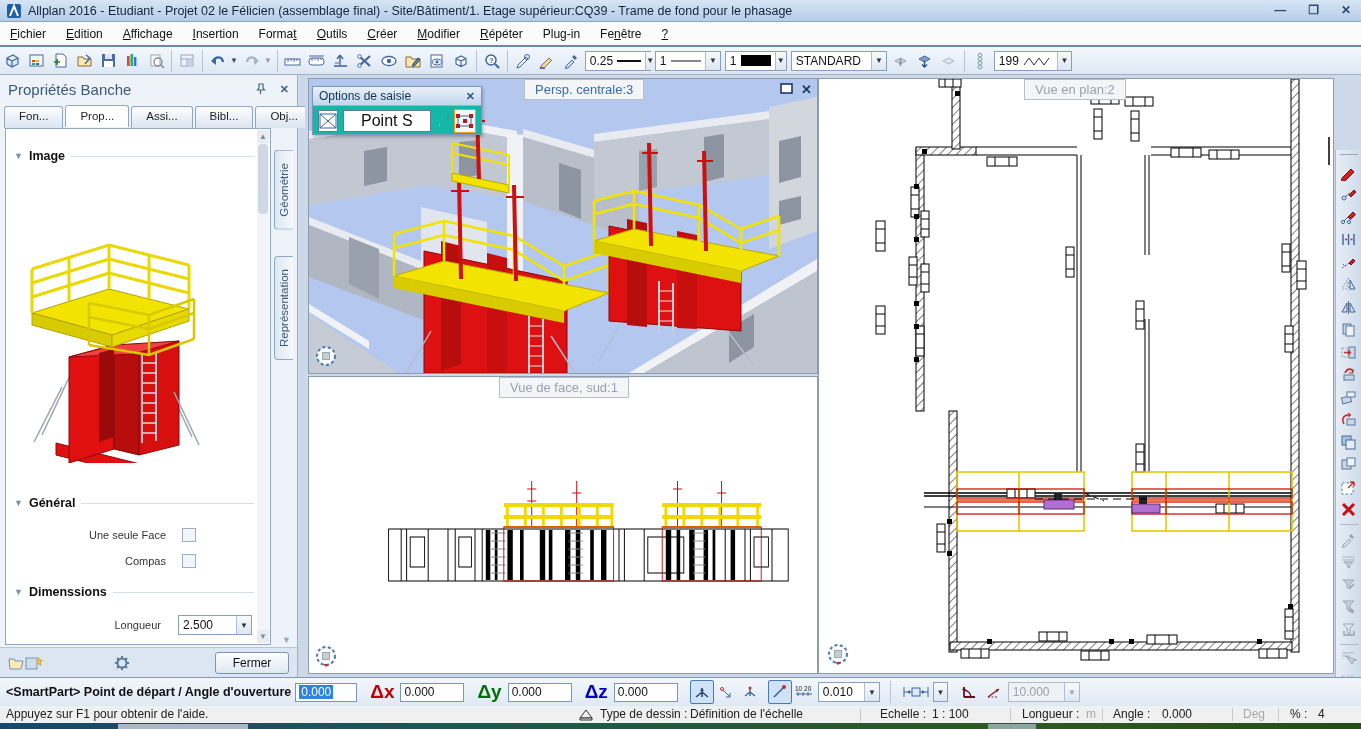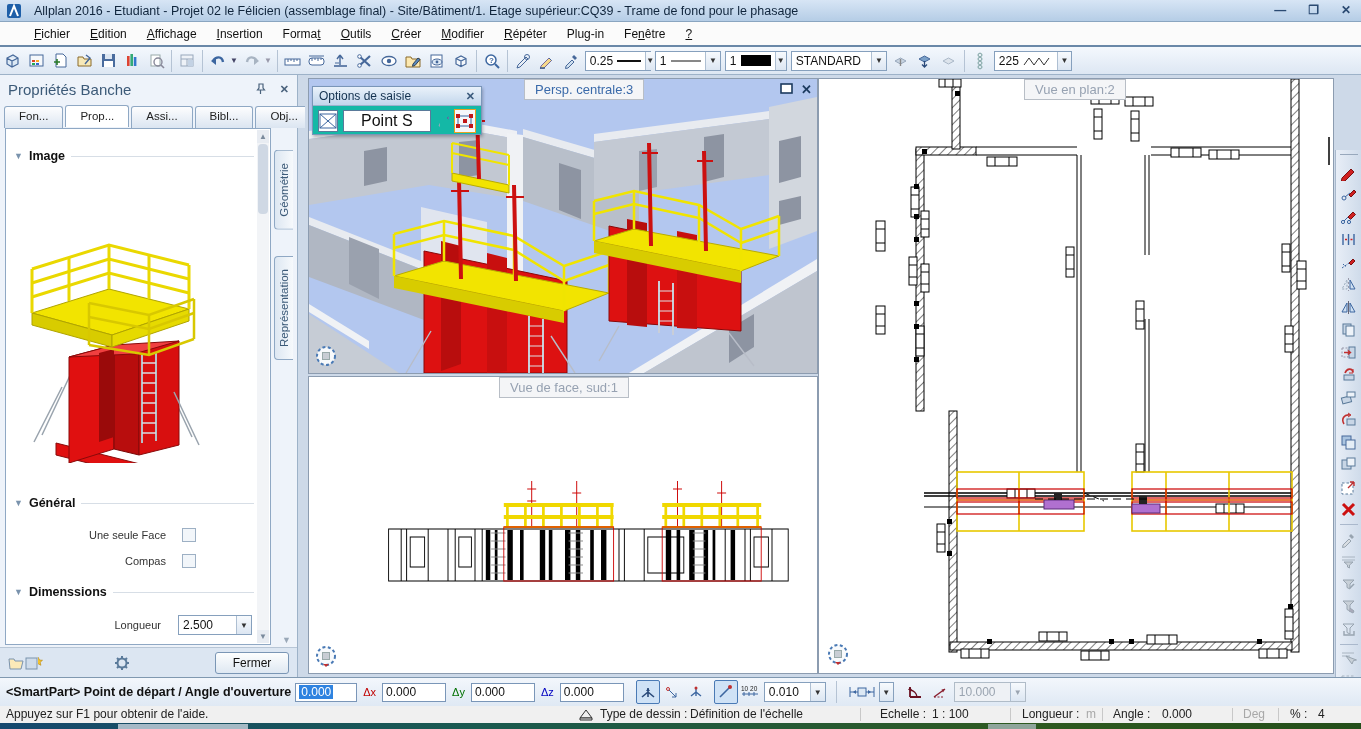--- a/index.html
+++ b/index.html
@@ -1,22 +1,22 @@
 <!DOCTYPE html>
 <html><head>
 <meta charset="utf-8">
 <style>
 *{margin:0;padding:0;box-sizing:border-box}
 html,body{width:1361px;height:729px;overflow:hidden}
 body{font-family:"Liberation Sans",sans-serif;font-size:12px;background:#fff;position:relative;color:#111}
 .abs{position:absolute}
-#titlebar{left:0;top:0;width:1361px;height:22px;background:linear-gradient(#d7e5f5,#b5cde6);border-bottom:1px solid #8aa5c0;display:flex;align-items:center;padding:0 6px;gap:12px;position:absolute}
+#titlebar{left:0;top:0;width:1361px;height:22px;background:linear-gradient(#d7e5f5,#b5cde6);border-bottom:1px solid #8aa5c0;display:flex;align-items:center;padding:0 6px;gap:6px;position:absolute}
 #titlebar .ttl{font-size:12.5px;color:#10253c;white-space:nowrap}
 #winbtns{position:absolute;right:10px;top:3px;display:flex;gap:22px;color:#2a4a72;font-weight:bold;font-size:12px}
-#menubar{left:0;top:22px;width:1361px;height:25px;background:#fbfbfb;border-bottom:2px solid #6a88a8;display:flex;align-items:center;padding-left:24px}
+#menubar{left:0;top:22px;width:1361px;height:25px;background:#fbfbfb;border-bottom:2px solid #6a88a8;display:flex;align-items:center;padding-left:0}
 #menubar .mi{padding:3px 10px;color:#111;font-size:12px}
 #toolbar{left:0;top:47px;width:1361px;height:28px;background:linear-gradient(#f4f8fd,#dde7f3);border-bottom:1px solid #9db2c8;display:flex;align-items:center}
 .tsep{width:1px;height:22px;background:#b5c3d4;margin:0 3px}
 .tbtn{width:24px;height:24px;display:flex;align-items:center;justify-content:center;border-radius:2px}
 .tbtn svg{display:block}
 .tdd{height:20px;background:#fff;border:1px solid #86a0bd;display:flex;align-items:center;font-size:12px;margin:0 2px;position:relative}
 .tdd .val{padding:0 4px;white-space:nowrap;display:flex;align-items:center;gap:4px}
 .ddbtn{width:15px;height:18px;border-left:1px solid #aebfd2;background:linear-gradient(#f7fafd,#dce6f2);display:flex;align-items:center;justify-content:center;color:#333;font-size:8px}
 #work{left:0;top:75px;width:1361px;height:602px;background:#cdd9e8}
 #palette{left:0;top:0;width:298px;height:602px;background:#eef3fa;border-right:1px solid #9db2c8}
@@ -37,21 +37,21 @@
 .scrollbar .thumb{position:absolute;left:1px;top:14px;width:10px;height:70px;background:#cfd8e4;border-radius:4px}
 #side-tabs{position:absolute;left:274px;top:75px;width:23px}
 .vtab{border:1px solid #8fa8c4;border-left:none;border-radius:0 4px 4px 0;background:linear-gradient(90deg,#f6f9fc,#dde7f2);color:#3c5a78;font-size:11.5px;padding:12px 3px;writing-mode:vertical-rl;transform:rotate(180deg);margin-bottom:26px;white-space:nowrap}
 #pal-bottom{position:absolute;left:0;top:572px;width:297px;height:30px;background:#dce6f2;border-top:1px solid #b8c6d6;display:flex;align-items:center;padding:5px 8px;}
 #fermer{margin-left:auto;width:74px;height:22px;border:1px solid #7a96b5;border-radius:3px;background:linear-gradient(#fdfefe,#dfe8f2);font-size:12px;display:flex;align-items:center;justify-content:center}
 .vplabel{position:absolute;border:1px solid #b8bec6;background:#f4f5f7;color:#97a2b2;font-size:13px;padding:2px 10px;white-space:nowrap}
 .vplabel.active{color:#3a6aaa}
 #inputbar{left:0;top:677px;width:1361px;height:29px;background:linear-gradient(#f3f7fc,#dfe9f4);border-top:1px solid #8098b0;display:flex;align-items:center;padding-left:6px}
 #inputbar .prompt{font-weight:bold;font-size:12.5px;white-space:nowrap}
 .ibox{height:19px;border:1px solid #7a96b8;background:#fff;font-size:12px;display:flex;align-items:center;padding:0 3px}
-.dlab{font-weight:normal;font-size:11px;margin:0 6px 0 6px}
+.dlab{font-weight:bold;font-size:19px;margin:0 6px 0 13px}
 #statusbar{left:0;top:706px;width:1361px;height:17px;background:#f0f0f0;font-size:12px;color:#222}
 #statusbar .abs{top:1px}
 .ssep{position:absolute;width:1px;height:13px;background:#c8c8c8;top:2px}
 .gray{color:#a8a8a8}
 #taskstrip{left:0;top:723px;width:1361px;height:6px;background:linear-gradient(90deg,#15486e,#1a5a50 35%,#2e5a20 75%,#234e1a)}
 #rtb{left:1335px;top:75px;width:26px;height:602px;background:linear-gradient(90deg,#e8eef7,#cfdbea);border-left:1px solid #a8b8cc;display:flex;flex-direction:column;align-items:center}
 #rtb .tbtn{width:22px;height:22.5px}
 #optbox{left:312px;top:11px;width:170px;height:49px;border:1px solid #7a96b8;background:#14b8a6;box-shadow:1px 2px 3px rgba(0,0,0,.25)}
 </style>
 </head>
@@ -284,21 +284,21 @@
     </span>
   <span class="tsep"></span>
   <span class="tbtn">
       <svg width="14" height="18">
         <path d="M7 1 q4 2 0 4 q-4 2 0 4 q4 2 0 4 q-4 2 0 4" fill="none" stroke="#8aa" stroke-width="1.2"></path>
         <path d="M7 1 q-4 2 0 4 q4 2 0 4 q-4 2 0 4 q4 2 0 4" fill="none" stroke="#8aa" stroke-width="1.2"></path>
       </svg>
     </span>
   <span class="tdd" style="width:78px">
       <span class="val">
-        <span>225</span>
+        <span>199</span>
         <svg width="30" height="10">
           <path d="M1 9 L6 2 L11 9 L16 2 L21 9 L26 2" fill="none" stroke="#333"></path>
         </svg>
       </span>
       <span class="ddbtn" style="margin-left:auto">▼</span>
     </span>
 </div>
 
 <div class="abs" id="work">
   <div class="abs" id="palette">

